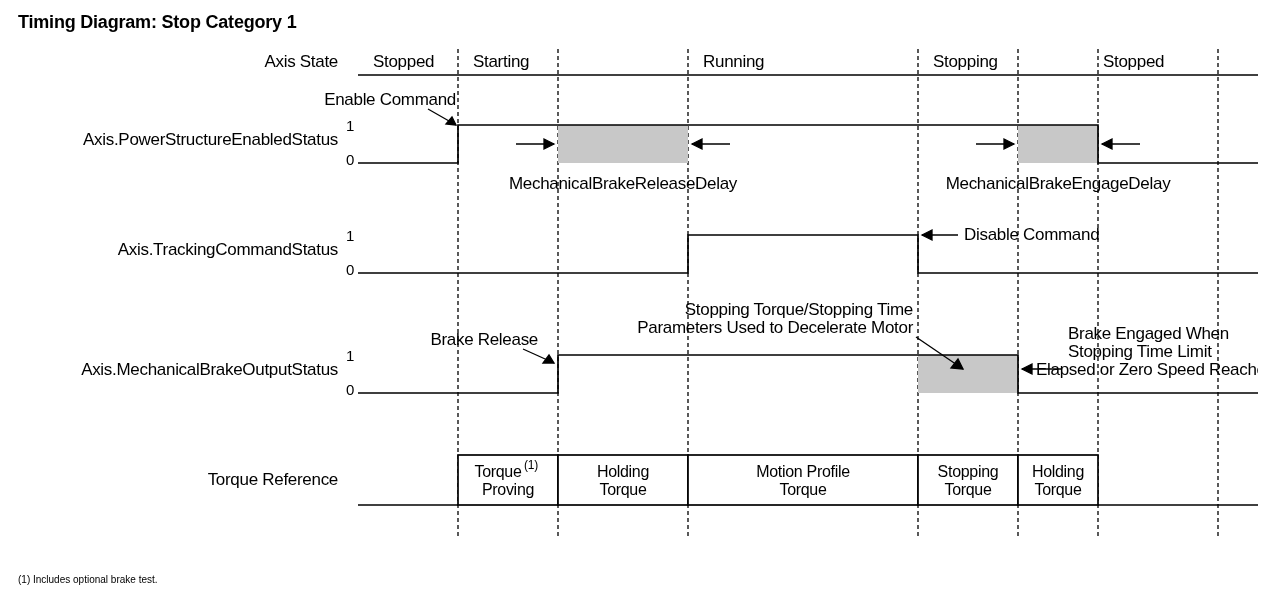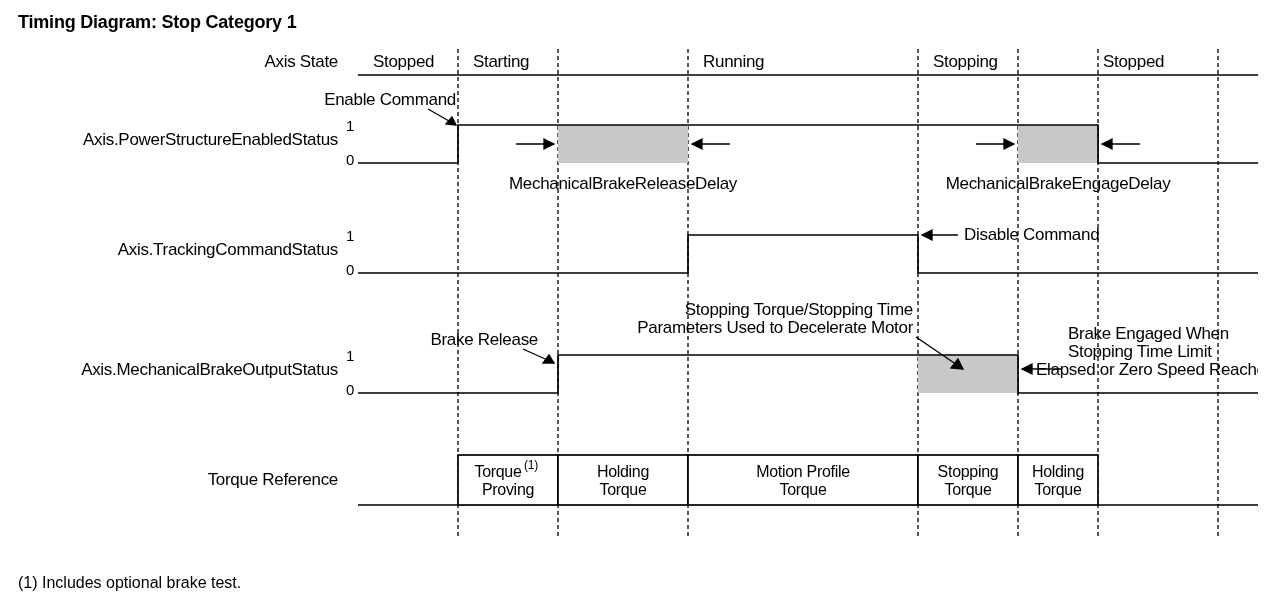--- a/index.html
+++ b/index.html
@@ -15,21 +15,21 @@
     font-weight: 700;
     font-size: 18px;
     margin-bottom: 4px;
     letter-spacing: -0.2px;
   }
   .chart-wrap {
     position: relative;
     margin-left: 0;
   }
   .footnote {
-    font-size: 16px;
+    font-size: 10px;
     margin-top: 28px;
   }
   svg text {
     font-family: "Myriad Pro", "Segoe UI", Arial, sans-serif;
     letter-spacing: -0.3px;
   }
 </style>
 </head>
 <body>
 

